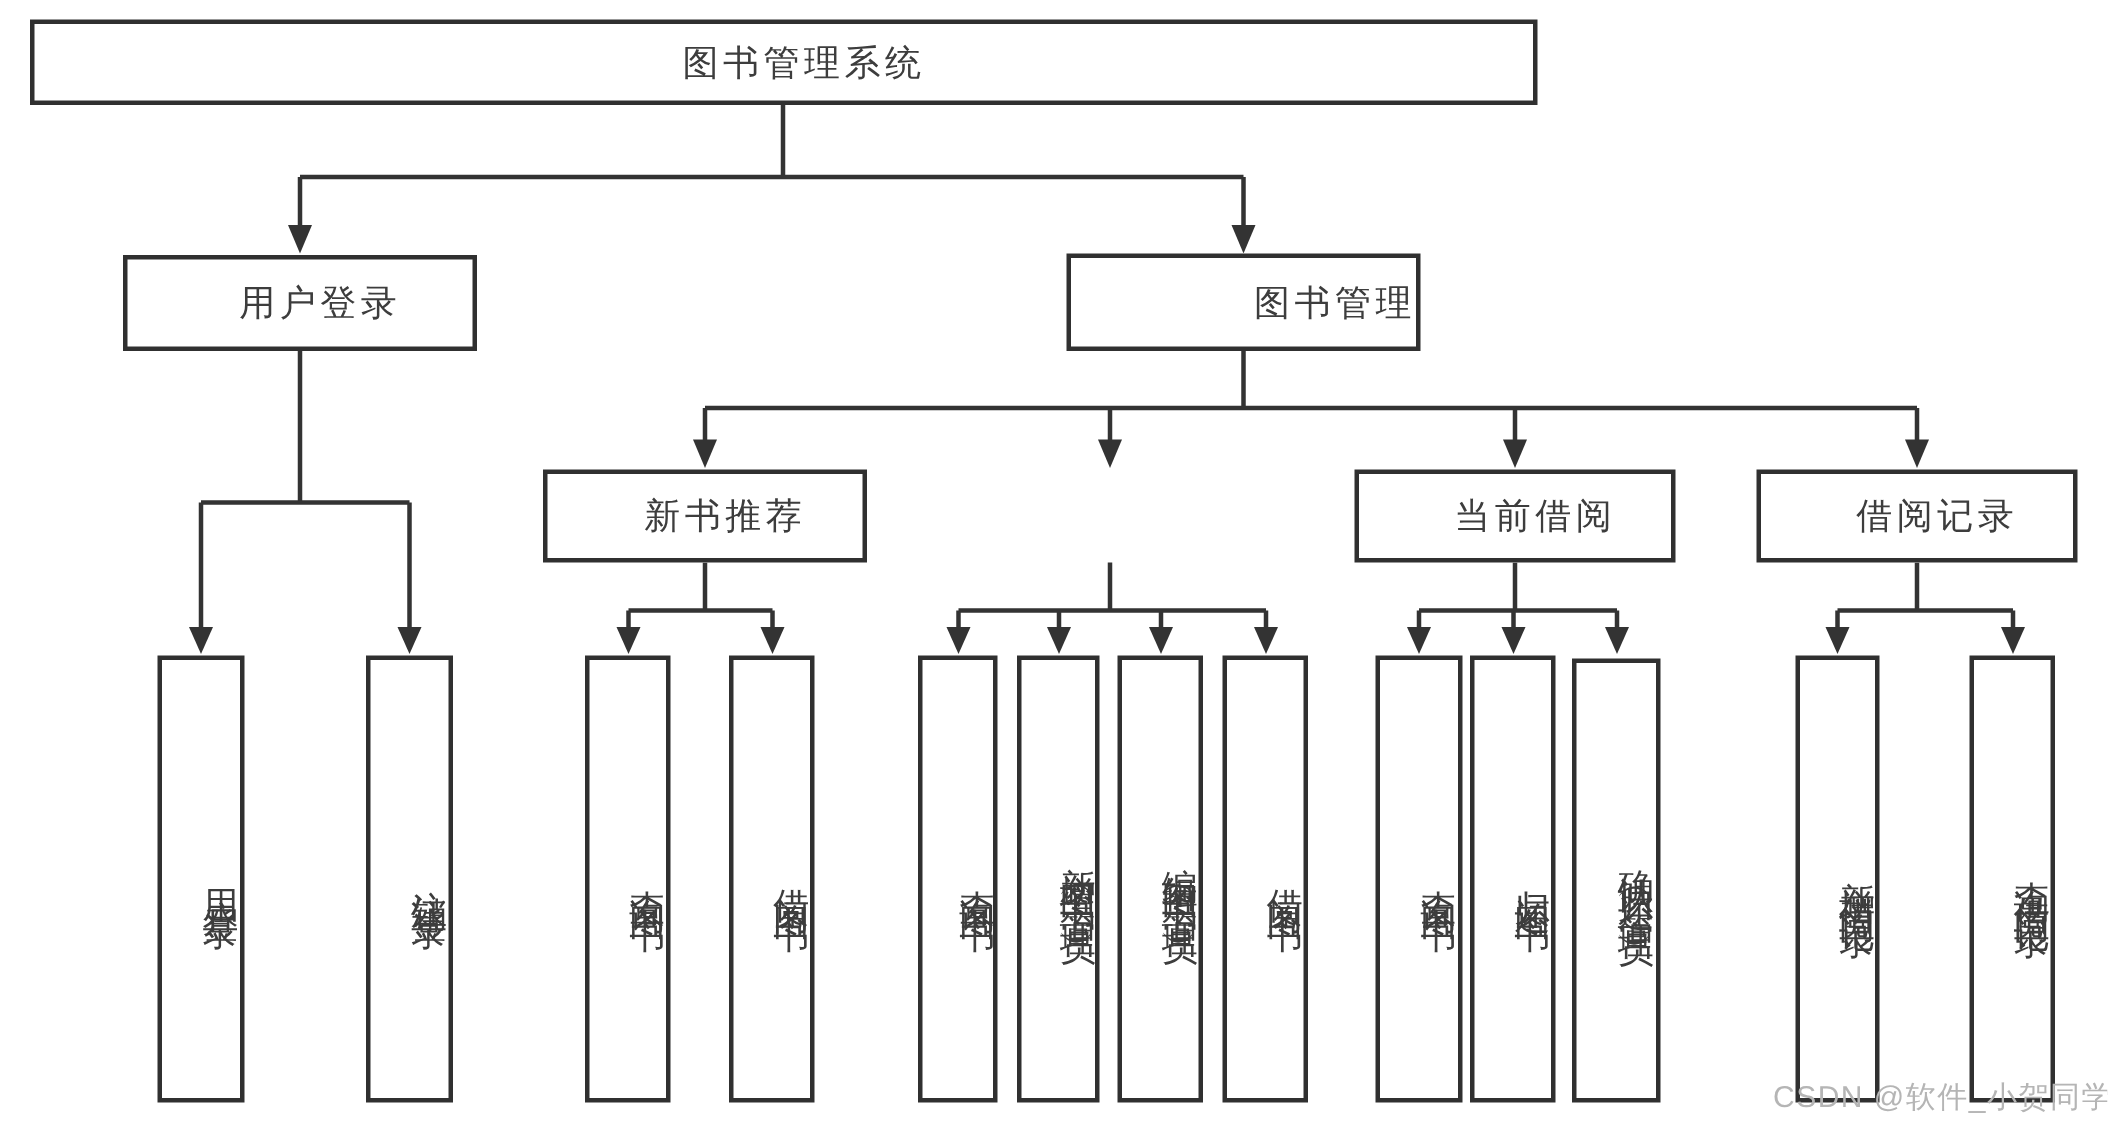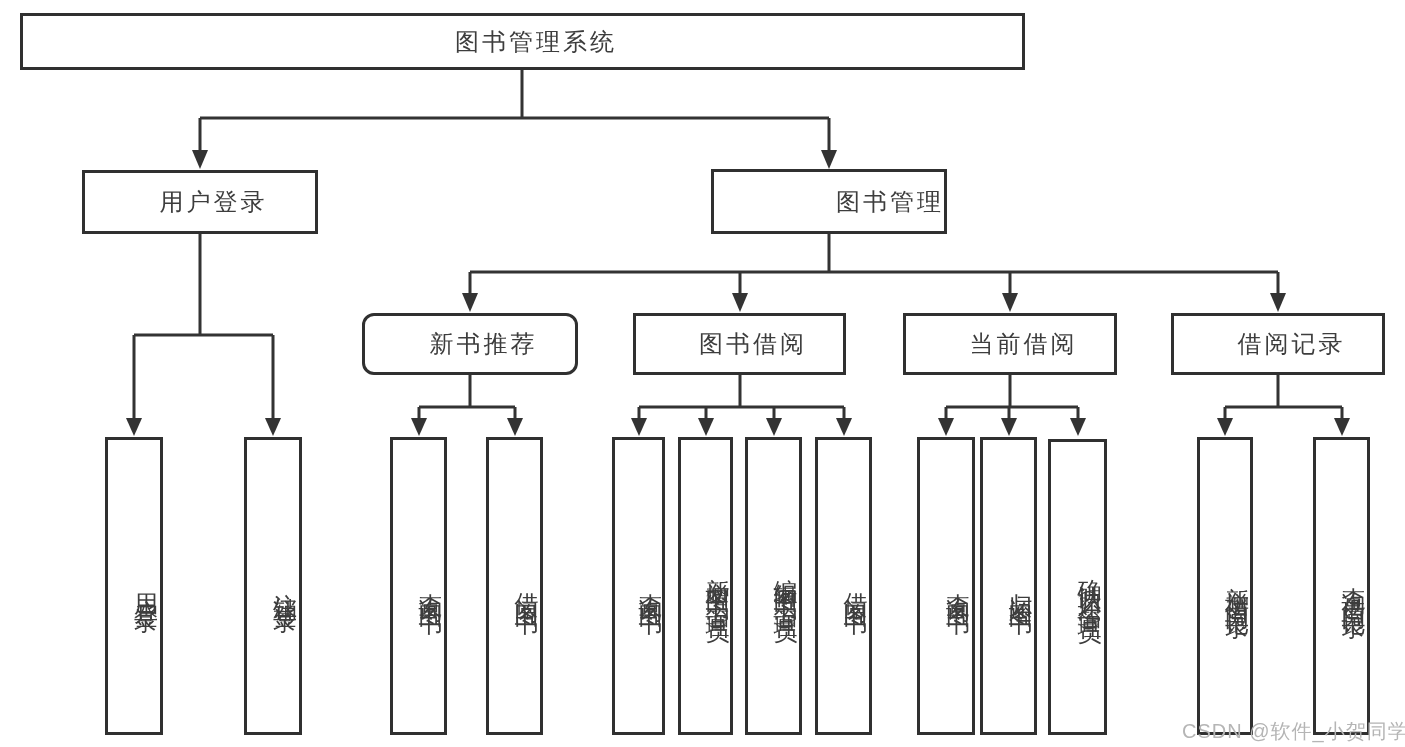--- a/index.html
+++ b/index.html
@@ -112,25 +112,22 @@
     <span class="h-label">图书管理系统</span>
   </div>
 
   <div class="box" style="left:82px; top:170px; width:236px; height:64px;">
     <span class="h-label">用户登录</span>
   </div>
   <div class="box" style="left:711px; top:169px; width:236px; height:65px;justify-content:flex-end;">
     <span class="h-label">图书管理</span>
   </div>
 
-  <div class="box" style="left:362px; top:313px; width:216px; height:62px;border-radius:12px;">
+  <div class="box" style="left:362px; top:313px; width:216px; height:62px;">
     <span class="h-label">新书推荐</span>
-  </div>
-  <div class="box" style="left:633px; top:313px; width:213px; height:62px;">
-    <span class="h-label">图书借阅</span>
   </div>
   <div class="box" style="left:1171px; top:313px; width:214px; height:62px;">
     <span class="h-label">借阅记录</span>
   </div>
   <div class="box" style="left:903px; top:313px; width:214px; height:62px;">
     <span class="h-label">当前借阅</span>
   </div>
 
   <div class="box" style="left:105px; top:437px; width:58px; height:298px;">
     <span class="v-label">用户登录</span>

